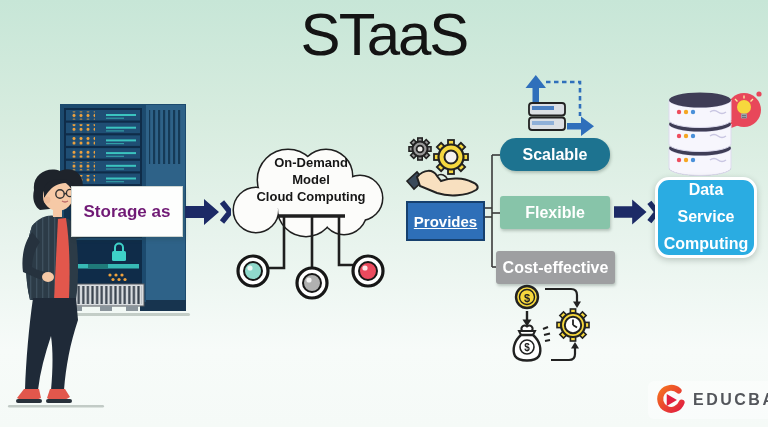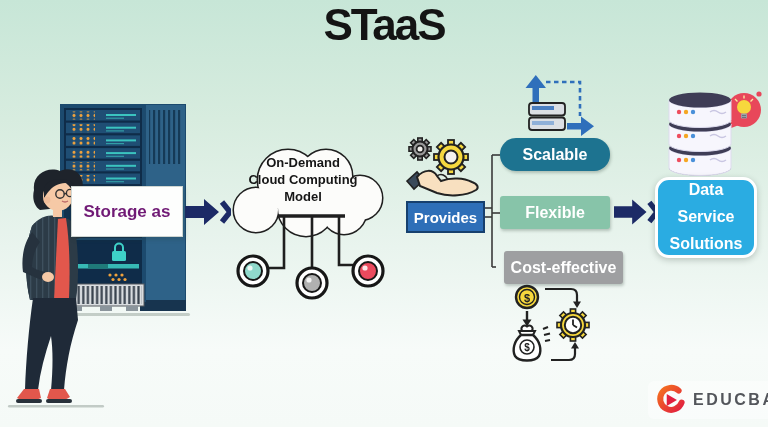--- a/index.html
+++ b/index.html
@@ -5,36 +5,36 @@
   html,body{margin:0;padding:0;background:#e7f2ec;}
   *{box-sizing:border-box;}
   .stage{
     position:relative;width:768px;height:427px;overflow:hidden;
     font-family:"Liberation Sans","DejaVu Sans",sans-serif;
     background:linear-gradient(180deg,#c7e6d7 0%,#d7ecdf 28%,#e9f4ee 58%,#f7fbf9 82%,#f5faf7 100%);
   }
   .abs{position:absolute;}
   .title{
     left:0;top:8;width:768px;text-align:center;
-    font-size:44px;font-weight:bold;letter-spacing:-2px;color:#141414;
+    font-size:60px;font-weight:normal;letter-spacing:-2px;color:#141414;
   }
   .storage-label{
     left:71px;top:186px;width:112px;height:51px;z-index:6;
     background:#fdfefd;border:1px solid #cfd6d2;box-shadow:2px 3px 4px rgba(40,60,50,.18);
     display:flex;flex-direction:column;align-items:center;justify-content:center;
     font-size:17px;font-weight:bold;color:#701a75;line-height:1.25;text-align:center;
   }
   .cloud-text{
-    left:233px;top:155px;width:140px;z-index:4;text-align:center;
+    left:241px;top:155px;width:140px;z-index:4;text-align:center;
     font-size:13px;font-weight:bold;color:#161616;line-height:1.3;
   }
   .provides-box{
-    left:406px;top:201px;width:79px;height:32px;z-index:5;
+    left:406px;top:201px;width:79px;height:40px;z-index:5;
     border:2px solid #16406e;display:flex;align-items:center;justify-content:center;
-    color:#fff;font-size:15px;font-weight:bold;
+    color:#fff;font-size:15px;font-weight:bold;text-decoration:underline;
   }
   .feature-box{
     width:110px;height:33px;z-index:5;border-radius:3px;
     display:flex;align-items:center;justify-content:center;
     color:#fff;font-size:16px;font-weight:bold;
     box-shadow:1px 2px 3px rgba(30,50,40,.25);
   }
   .feature-scalable{left:500px;top:138px;}
   .feature-flexible{left:500px;top:196px;}
   .feature-cost{left:496px;top:251px;width:119px;}
@@ -227,22 +227,22 @@
       <circle cx="83" cy="142" r="2.6" fill="#fff" opacity=".85"></circle>
     </g>
     <g>
       <circle cx="142" cy="133" r="15" fill="#fff" stroke="#171717" stroke-width="3.2"></circle>
       <circle cx="142" cy="133" r="9" stroke="#171717" stroke-width="2" style="fill: rgb(234, 74, 94);"></circle>
       <circle cx="139" cy="130" r="2.6" fill="#fff" opacity=".85"></circle>
     </g>
   </svg>
   <div class="abs cloud-text">
     <div>On-Demand</div>
+    <div>Model</div>
     <div>Cloud Computing</div>
-    <div>Model</div>
   </div>
 
   <svg class="abs" style="left:404px;top:133px;z-index:4" width="84" height="70" viewBox="0 0 84 70">
     <g transform="translate(16,16)">
       <g fill="#9a9a9a" stroke="#222" stroke-width="1.6">
         <rect x="-2.2" y="-11" width="4.4" height="5" transform="rotate(0)"></rect>
         <rect x="-2.2" y="-11" width="4.4" height="5" transform="rotate(45)"></rect>
         <rect x="-2.2" y="-11" width="4.4" height="5" transform="rotate(90)"></rect>
         <rect x="-2.2" y="-11" width="4.4" height="5" transform="rotate(135)"></rect>
         <rect x="-2.2" y="-11" width="4.4" height="5" transform="rotate(180)"></rect>
@@ -282,21 +282,21 @@
       <path d="M485,217 H492"></path>
       <path d="M492,155 V267"></path>
       <path d="M492,155 H500"></path>
       <path d="M492,213 H500"></path>
       <path d="M492,267 H496"></path>
     </g>
   </svg>
 
   <div class="abs feature-box feature-scalable" style="background-color: rgb(29, 115, 144); border-radius: 16px;">Scalable</div>
   <div class="abs feature-box feature-flexible" style="background-color: rgb(135, 196, 169);">Flexible</div>
-  <div class="abs feature-box feature-cost" style="background-color: rgb(158, 159, 161); margin-left: 8px;">Cost-effective</div>
+  <div class="abs feature-box feature-cost" style="background-color: rgb(158, 159, 161);">Cost-effective</div>
 
   <svg class="abs" style="left:516px;top:74px;z-index:4" width="80" height="64" viewBox="0 0 80 64">
     <path d="M30,8 H64 V42" stroke="#2f6fbb" stroke-width="2.6" stroke-dasharray="4.5 3.5" fill="none"></path>
     <rect x="16.5" y="12" width="6.5" height="26" fill="#2f6fbb"></rect>
     <polygon points="19.8,1 9.5,14 30,14" fill="#2f6fbb"></polygon>
     <g>
       <rect x="13" y="29" width="36" height="12.5" rx="3" fill="#dbdfe4" stroke="#222" stroke-width="1.8"></rect>
       <rect x="16" y="32" width="22" height="4" fill="#4a7fc1"></rect>
       <rect x="13" y="43.5" width="36" height="12.5" rx="3" fill="#dbdfe4" stroke="#222" stroke-width="1.8"></rect>
       <rect x="16" y="47" width="22" height="4" fill="#8fb0d8"></rect>
@@ -384,21 +384,21 @@
       <circle cx="17" cy="22" r="2.2" fill="#ee4d5e"></circle>
         <circle cx="24" cy="22" r="2.2" fill="#f5a623"></circle>
         <circle cx="31" cy="22" r="2.2" fill="#4a90d9"></circle>
       <path d="M48,22 q4,-3 8,0 q4,3 8,0" stroke="#c9c6e2" stroke-width="1.5" fill="none"></path>
     </g>
   </svg>
 
   <div class="abs solution-box" style="background-color: rgb(42, 172, 226);">
     <span>Data</span>
     <span>Service</span>
-    <span>Solutions</span>
+    <span>Computing</span>
   </div>
 
   <div class="abs brand">
     <svg width="34" height="34" viewBox="0 0 40 40">
       <defs>
         <linearGradient id="eg" x1="0" y1="0" x2="1" y2="1">
           <stop offset="0" stop-color="#f4701f"></stop>
             <stop offset="1" stop-color="#e11f3f"></stop>
         </linearGradient>
       </defs>

